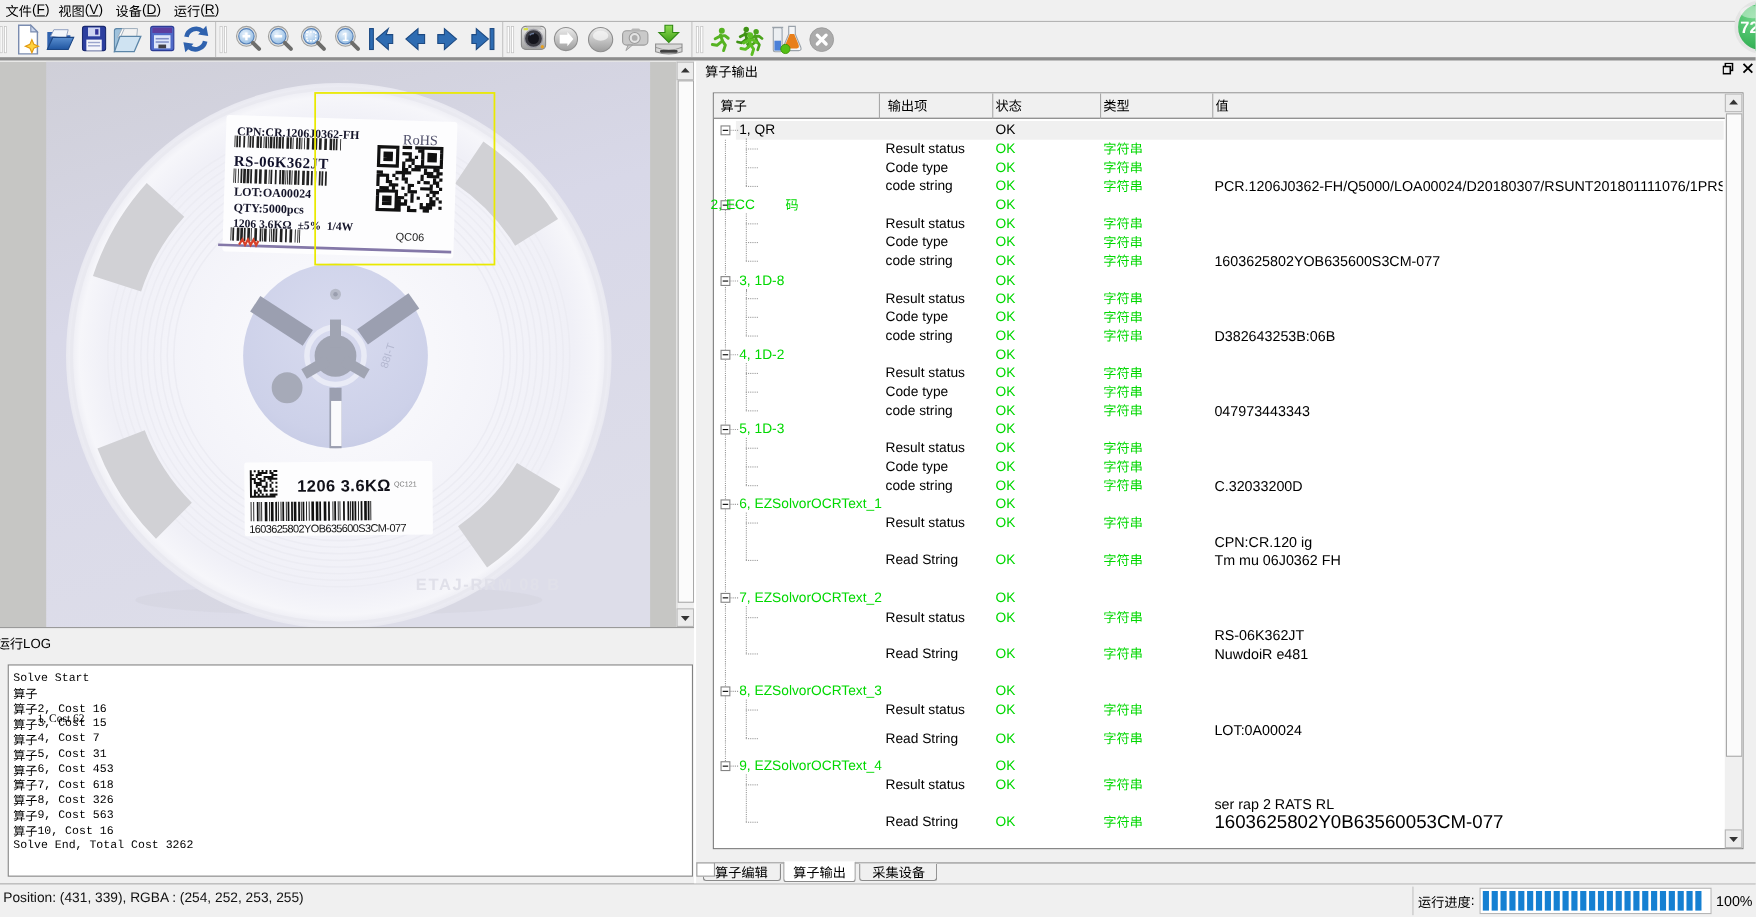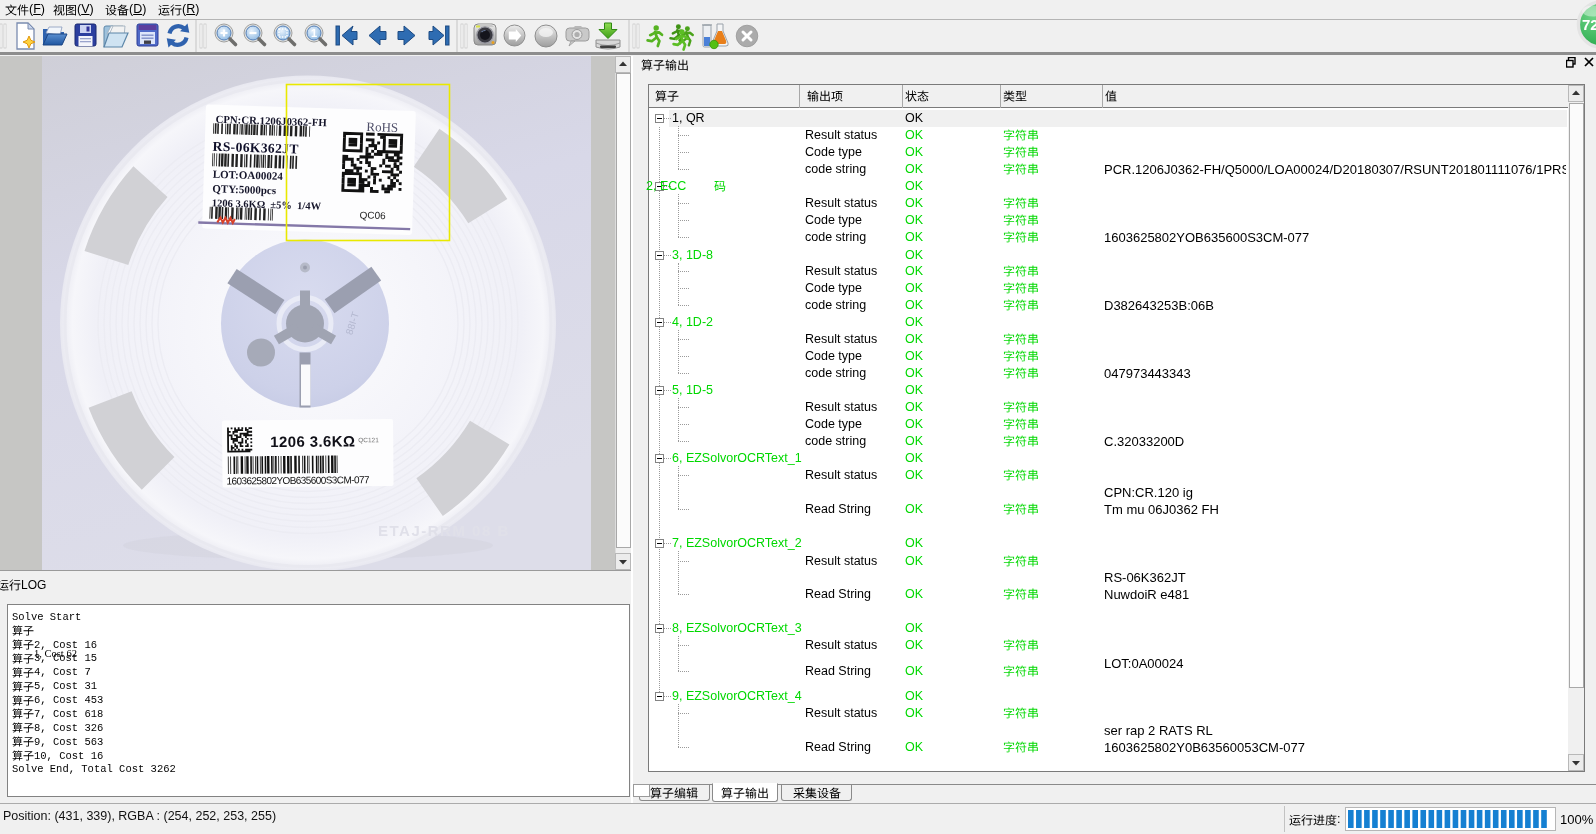--- a/index.html
+++ b/index.html
@@ -642,21 +642,21 @@
 <div class="row" style="left:805px;top:364.5px;color:#000">code string</div>
 <div class="row" style="left:905px;top:364.5px;color:#00d800">OK</div>
 <svg style="position:absolute;left:1003px;top:367.0px;" width="36" height="12" viewBox="0 0 3000 1000" fill="#00d800">
     <use href="#u5b57" x="0"></use>
     <use href="#u7b26" x="1000"></use>
     <use href="#u4e32" x="2000"></use>
   </svg>
 <div class="row" style="left:1104px;top:364.5px;color:#000;font-size:13px;width:462px;overflow:hidden">047973443343</div>
 <div class="tbox" style="left:655px;top:385.5px"></div>
 <div class="doth" style="left:664px;top:390px;width:7px"></div>
-<div class="row" style="left:672px;top:381.5px;color:#00d800">5, 1D-5</div>
+<div class="row" style="left:672px;top:381.5px;color:#00d800">5, 1D-3</div>
 <div class="row" style="left:905px;top:381.5px;color:#00d800">OK</div>
 <div class="row" style="left:805px;top:398.5px;color:#000">Result status</div>
 <div class="row" style="left:905px;top:398.5px;color:#00d800">OK</div>
 <svg style="position:absolute;left:1003px;top:401.0px;" width="36" height="12" viewBox="0 0 3000 1000" fill="#00d800">
     <use href="#u5b57" x="0"></use>
     <use href="#u7b26" x="1000"></use>
     <use href="#u4e32" x="2000"></use>
   </svg>
 <div class="row" style="left:805px;top:415.5px;color:#000">Code type</div>
 <div class="row" style="left:905px;top:415.5px;color:#00d800">OK</div>
@@ -744,21 +744,21 @@
     <use href="#u4e32" x="2000"></use>
   </svg>
 <div class="row" style="left:1104px;top:721.5px;color:#000;font-size:13px;width:462px;overflow:hidden">ser rap 2 RATS RL</div>
 <div class="row" style="left:805px;top:738.5px;color:#000">Read String</div>
 <div class="row" style="left:905px;top:738.5px;color:#00d800">OK</div>
 <svg style="position:absolute;left:1003px;top:741.0px;" width="36" height="12" viewBox="0 0 3000 1000" fill="#00d800">
     <use href="#u5b57" x="0"></use>
     <use href="#u7b26" x="1000"></use>
     <use href="#u4e32" x="2000"></use>
   </svg>
-<div class="row" style="left:1104px;top:738.5px;color:#000;font-size:13px;width:462px;overflow:hidden">1603625802Y0B63560053CM-077</div>
+<div class="row" style="left:1104px;top:738.5px;color:#000;font-size:17px;width:462px;overflow:hidden">1603625802Y0B63560053CM-077</div>
 <div class="abs" style="left:1568px;top:85px;width:16px;height:686px;background:#f0f0f0"></div>
 <div class="abs" style="left:1568px;top:85px;width:16px;height:17px;background:#ececec;border:1px solid #b8b8b8;box-sizing:border-box"></div>
 <svg class="abs" style="left:1568px;top:85px" width="16" height="17">
     <path d="M4 10 L8 5.5 L12 10z" fill="#333"></path>
   </svg>
 <div class="abs" style="left:1568.5px;top:103px;width:15px;height:585px;background:#fbfbfb;border:1px solid #a8a8a8;box-sizing:border-box"></div>
 <div class="abs" style="left:1568px;top:753.5px;width:16px;height:17px;background:#ececec;border:1px solid #b8b8b8;box-sizing:border-box"></div>
 <svg class="abs" style="left:1568px;top:753.5px" width="16" height="17">
     <path d="M4 7 L8 11.5 L12 7z" fill="#333"></path>
   </svg>

